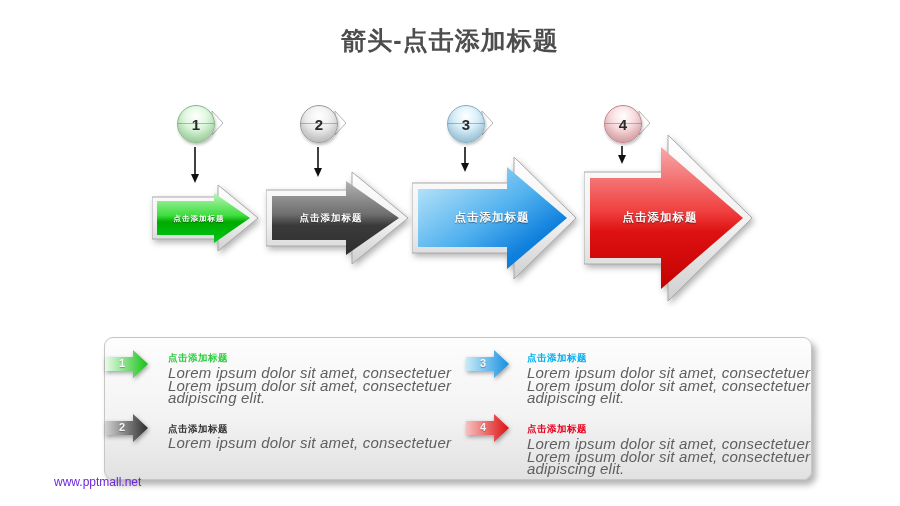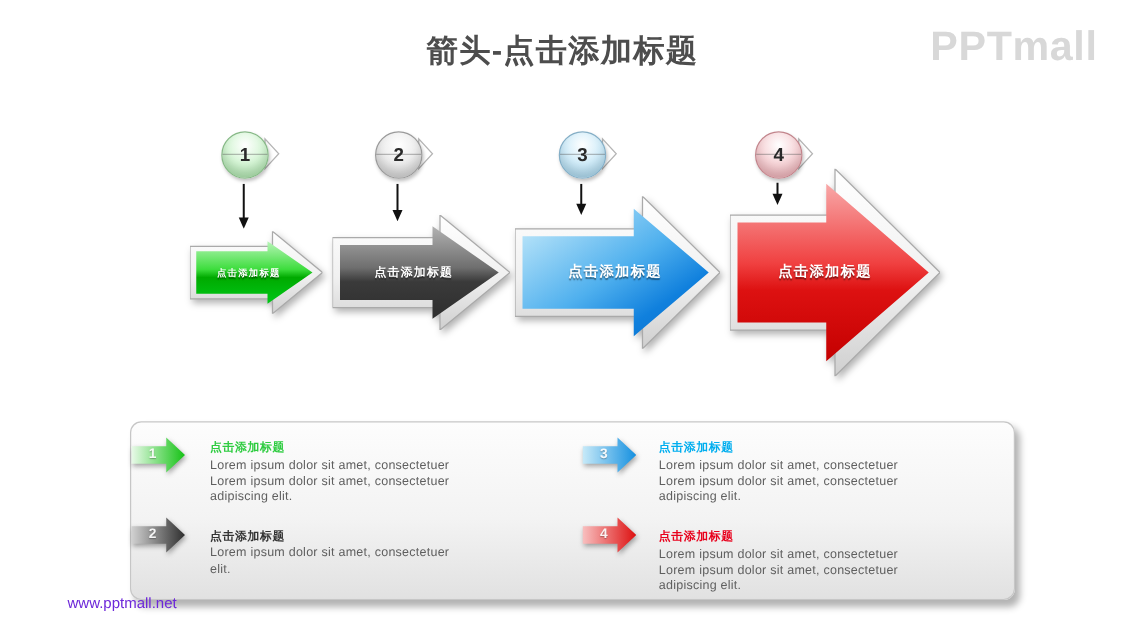--- a/index.html
+++ b/index.html
@@ -26,22 +26,22 @@
   .big{position:absolute;filter:drop-shadow(2px 3px 3px rgba(0,0,0,.30));}
   .alabel{position:absolute;text-align:center;color:#ffffff;font-weight:bold;
           letter-spacing:1px;text-shadow:0 1px 1px rgba(0,0,0,.45);z-index:3;}
   .panel{position:absolute;left:104px;top:337px;width:706px;height:141px;border-radius:9px;
          background:linear-gradient(180deg,#fdfdfd 0%,#f3f3f3 55%,#e1e1e1 100%);
          border:1px solid #c6c6c6;box-shadow:4px 5px 6px rgba(0,0,0,.30);}
   .ribbon{position:absolute;filter:drop-shadow(1px 2px 2px rgba(0,0,0,.35));z-index:2;}
   .rnum{position:absolute;width:26px;text-align:center;font-size:11px;font-weight:bold;
         color:rgba(255,255,255,.92);z-index:3;text-shadow:0 1px 1px rgba(0,0,0,.3);}
   .ititle{position:absolute;font-size:9.5px;font-weight:bold;letter-spacing:.5px;z-index:2;}
-  .lines{position:absolute;z-index:2;font-size:10px;color:#5f5f5f;line-height:12.5px;
-         white-space:nowrap;letter-spacing:.2px;}
+  .lines{position:absolute;z-index:2;font-size:15px;color:#5f5f5f;line-height:12.5px;
+         white-space:nowrap;letter-spacing:.2px;font-style:italic;}
 </style>
 </head>
 <body>
 
 <div class="slide">
 
   <svg width="0" height="0" style="position:absolute">
     <defs>
       <linearGradient id="go" x1="0" y1="0" x2="0" y2="1">
         <stop offset="0" stop-color="#ffffff"></stop>
@@ -85,21 +85,20 @@
           <stop offset="1" stop-color="#1590e0"></stop>
       </linearGradient>
       <linearGradient id="r4" x1="0" y1="0" x2="1" y2="0">
         <stop offset="0" stop-color="#f8c0c0"></stop>
           <stop offset="1" stop-color="#dd1010"></stop>
       </linearGradient>
     </defs>
   </svg>
 
   <div class="title">箭头-点击添加标题</div>
-  <div class="logo">PPTmall</div>
 
   <svg class="mini-arrow" style="left:199px;top:109px" width="26" height="28" viewBox="0 0 26 28">
     <polygon points="1,9 13,9 13,2 24,14 13,26 13,19 1,19" fill="#ffffff" stroke="#b5b5b5" stroke-width="1"></polygon>
   </svg>
   <div class="circle c1" style="left:177px">
     <i class="eq"></i>
     <span>1</span>
   </div>
   <svg class="down" style="left:189px;top:147px" width="12" height="36" viewBox="0 0 12 36">
     <line x1="6" y1="0" x2="6" y2="28" stroke="#111" stroke-width="1.6"></line>
@@ -175,21 +174,20 @@
     <div>adipiscing elit.</div>
   </div>
 
   <svg class="ribbon" style="left:105px;top:412px" width="44" height="32" viewBox="0 0 44 32">
     <polygon points="0,9 28,9 28,2 43,16 28,30 28,23 0,23" fill="url(#r2)"></polygon>
   </svg>
   <div class="rnum" style="left:109px;top:421px">2</div>
   <div class="ititle" style="left:168px;top:423px;color:#333333">点击添加标题</div>
   <div class="lines" style="left:168px;top:437px">
     <div>Lorem ipsum dolor sit amet, consectetuer</div>
-    <div>elit.</div>
   </div>
 
   <svg class="ribbon" style="left:466px;top:348px" width="44" height="32" viewBox="0 0 44 32">
     <polygon points="0,9 28,9 28,2 43,16 28,30 28,23 0,23" fill="url(#r3)"></polygon>
   </svg>
   <div class="rnum" style="left:470px;top:357px">3</div>
   <div class="ititle" style="left:527px;top:352px;color:#00aeef">点击添加标题</div>
   <div class="lines" style="left:527px;top:367px">
     <div>Lorem ipsum dolor sit amet, consectetuer</div>
     <div>Lorem ipsum dolor sit amet, consectetuer</div>

